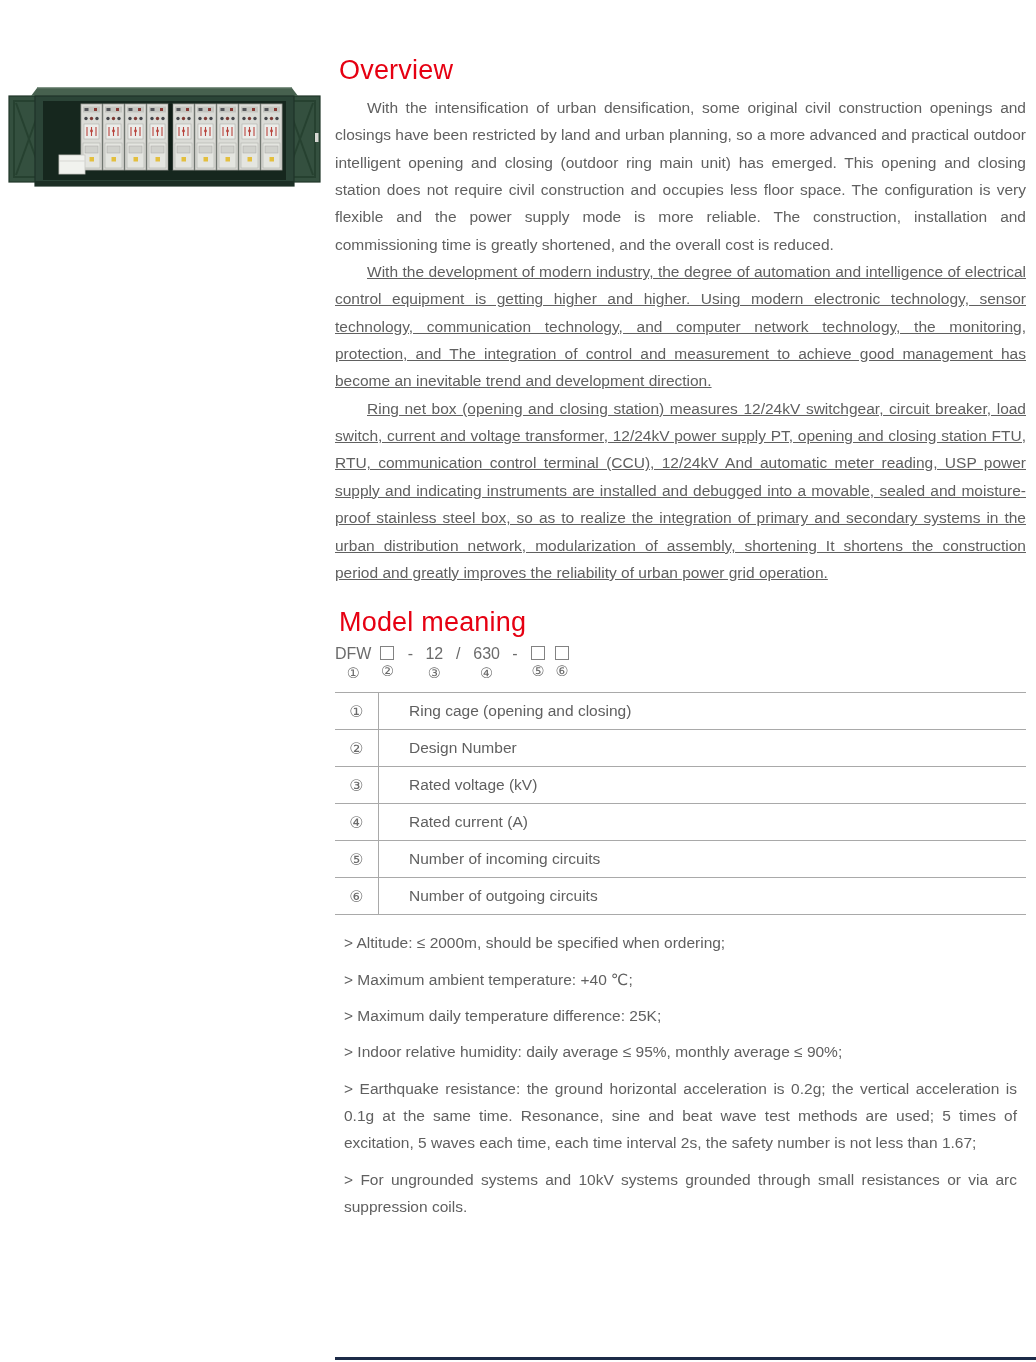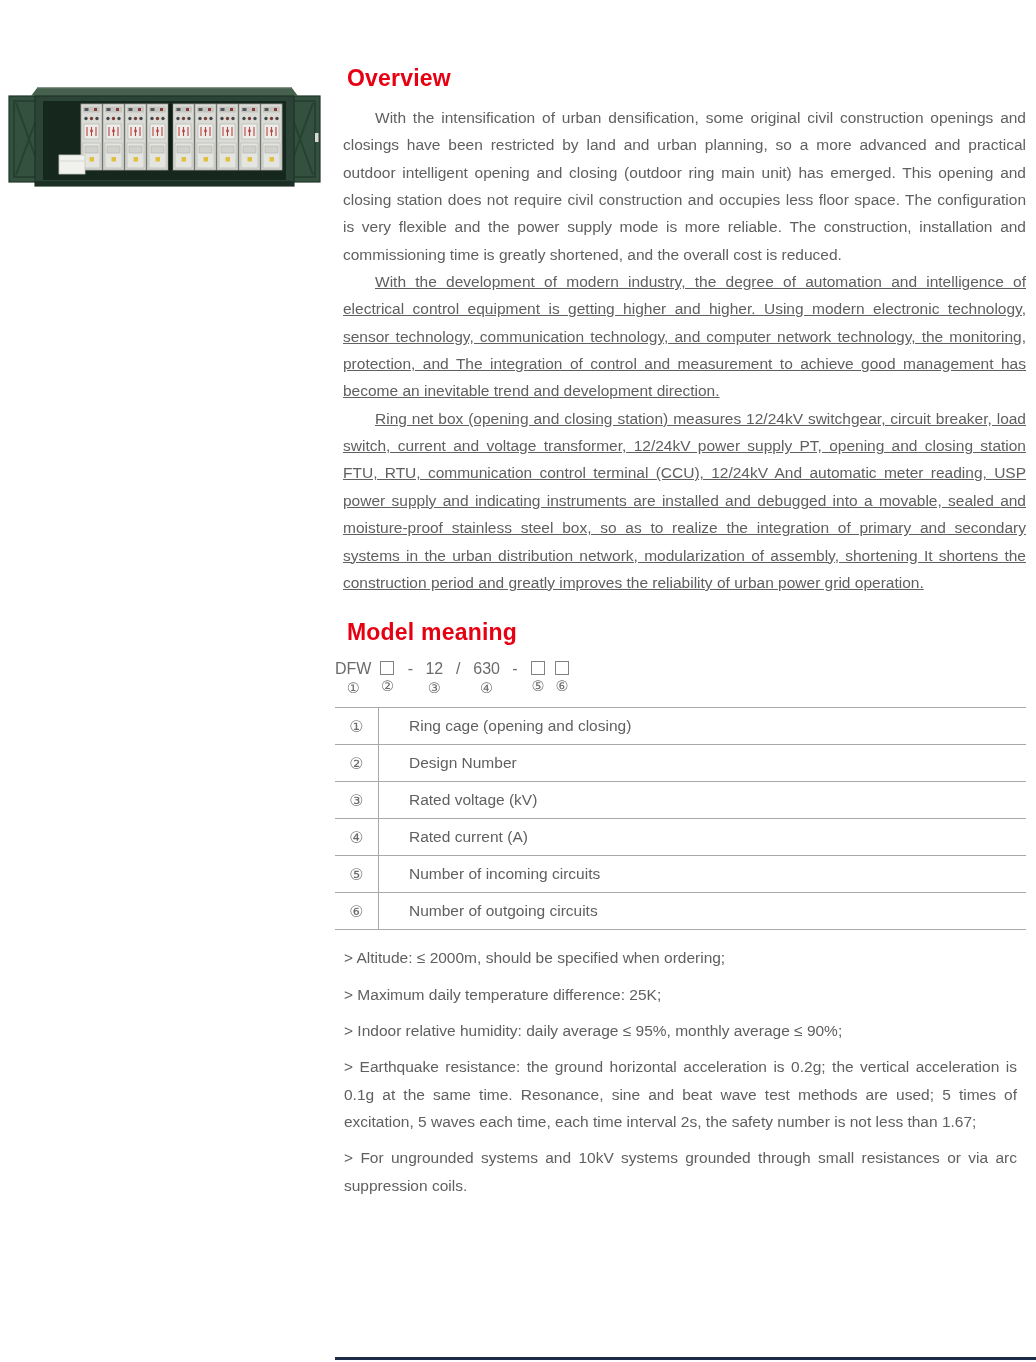--- a/index.html
+++ b/index.html
@@ -5,24 +5,24 @@
   html,body{margin:0;padding:0;background:#ffffff;}
   body{font-family:"Liberation Sans","DejaVu Sans",sans-serif;}
   .page{position:relative;width:1036px;height:1362px;background:#fff;overflow:hidden;}
 
   
   .product-image{position:absolute;left:7px;top:57px;width:315px;height:140px;}
 
   
   .content{position:absolute;left:335px;top:0;width:691px;}
   .pad-top{height:52px;}
-  h1.sec{margin:12px;font-size:23px;line-height:28px;font-weight:bold;color:#e60012;letter-spacing:0.2px;}
+  h1.sec{margin:4px;font-size:27px;line-height:28px;font-weight:normal;color:#e60012;letter-spacing:0.2px;}
   h1.sec.gap-model{margin-top:22px;}
   h1.sec.gap-cond{margin-top:29px;}
-  p.body-para{margin:10px 0 0 8px;font-size:15.5px;line-height:27.35px;color:#606060;
+  p.body-para{margin:10px 0 0 0;font-size:15.5px;line-height:27.35px;color:#606060;
     text-align:justify;text-indent:32px;}
   p.body-para + p.body-para{margin-top:0;text-decoration:underline;}
 
   
   .model-code{margin-top:7px;white-space:nowrap;}
   .seg{display:inline-flex;flex-direction:column;align-items:center;margin-right:8px;vertical-align:top;}
   .seg-text{font-size:16px;line-height:21px;color:#6b6b6b;}
   .seg-box{display:inline-block;width:12px;height:12px;border:1.4px solid #828282;margin:3px 1px 2px 1px;background:#fff;}
   .seg-marker{font-family:"DejaVu Sans",sans-serif;font-size:14.5px;line-height:19px;color:#6b6b6b;min-width:14px;text-align:center;}
 
@@ -165,20 +165,21 @@
           </tr>
           <tr>
             <td class="num">⑥</td>
             <td class="desc">Number of outgoing circuits</td>
           </tr>
         </tbody>
     </table>
 
     <div class="conditions" id="conditions-list">
         <p class="cond">&gt; Altitude: ≤ 2000m, should be specified when ordering;</p>
+        <p class="cond">&gt; Maximum ambient temperature: +40 ℃;</p>
         <p class="cond">&gt; Maximum daily temperature difference: 25K;</p>
         <p class="cond">&gt; Indoor relative humidity: daily average ≤ 95%, monthly average ≤ 90%;</p>
         <p class="cond">&gt; Earthquake resistance: the ground horizontal acceleration is 0.2g; the vertical acceleration is 0.1g at the same time. Resonance, sine and beat wave test methods are used; 5 times of excitation, 5 waves each time, each time interval 2s, the safety number is not less than 1.67;</p>
         <p class="cond">&gt; For ungrounded systems and 10kV systems grounded through small resistances or via arc suppression coils.</p>
       </div>
   </div>
 
   <div class="footer-rule"></div>
 </div>
 

